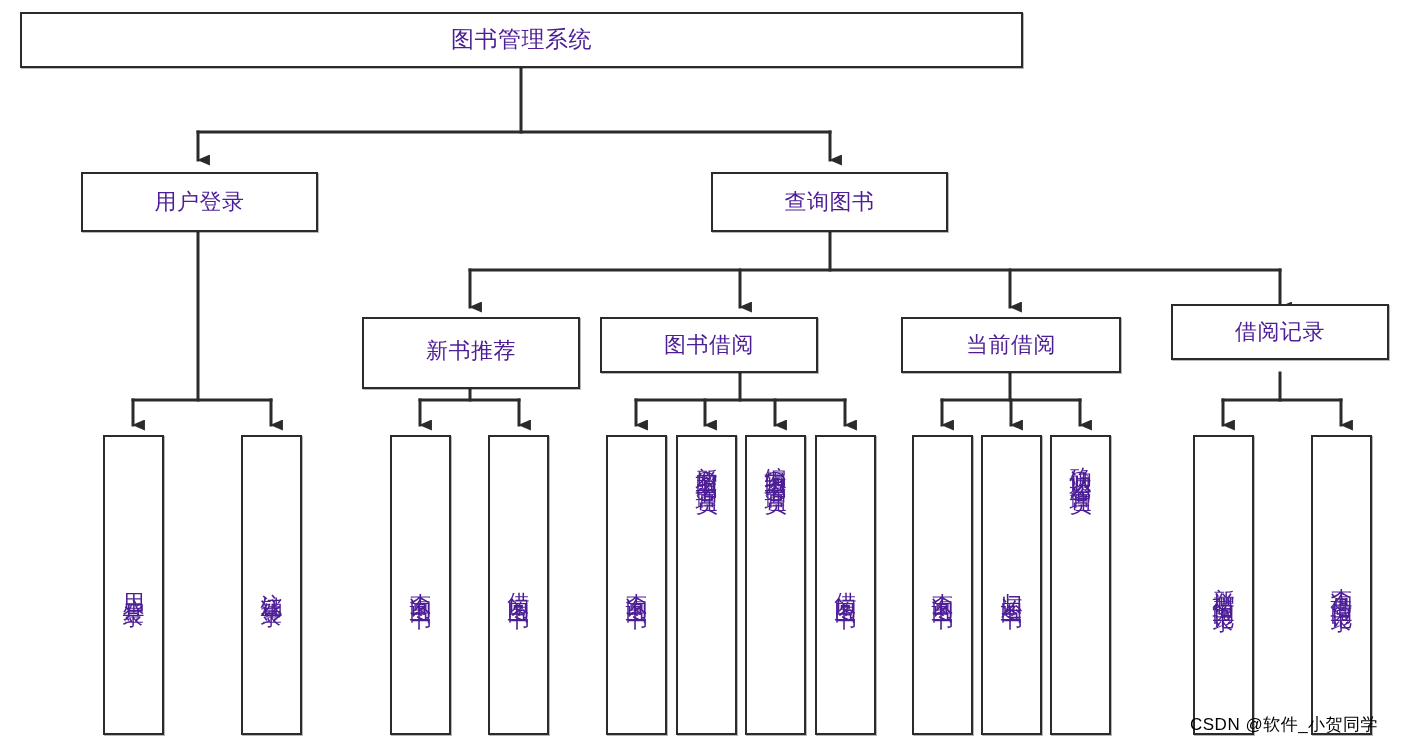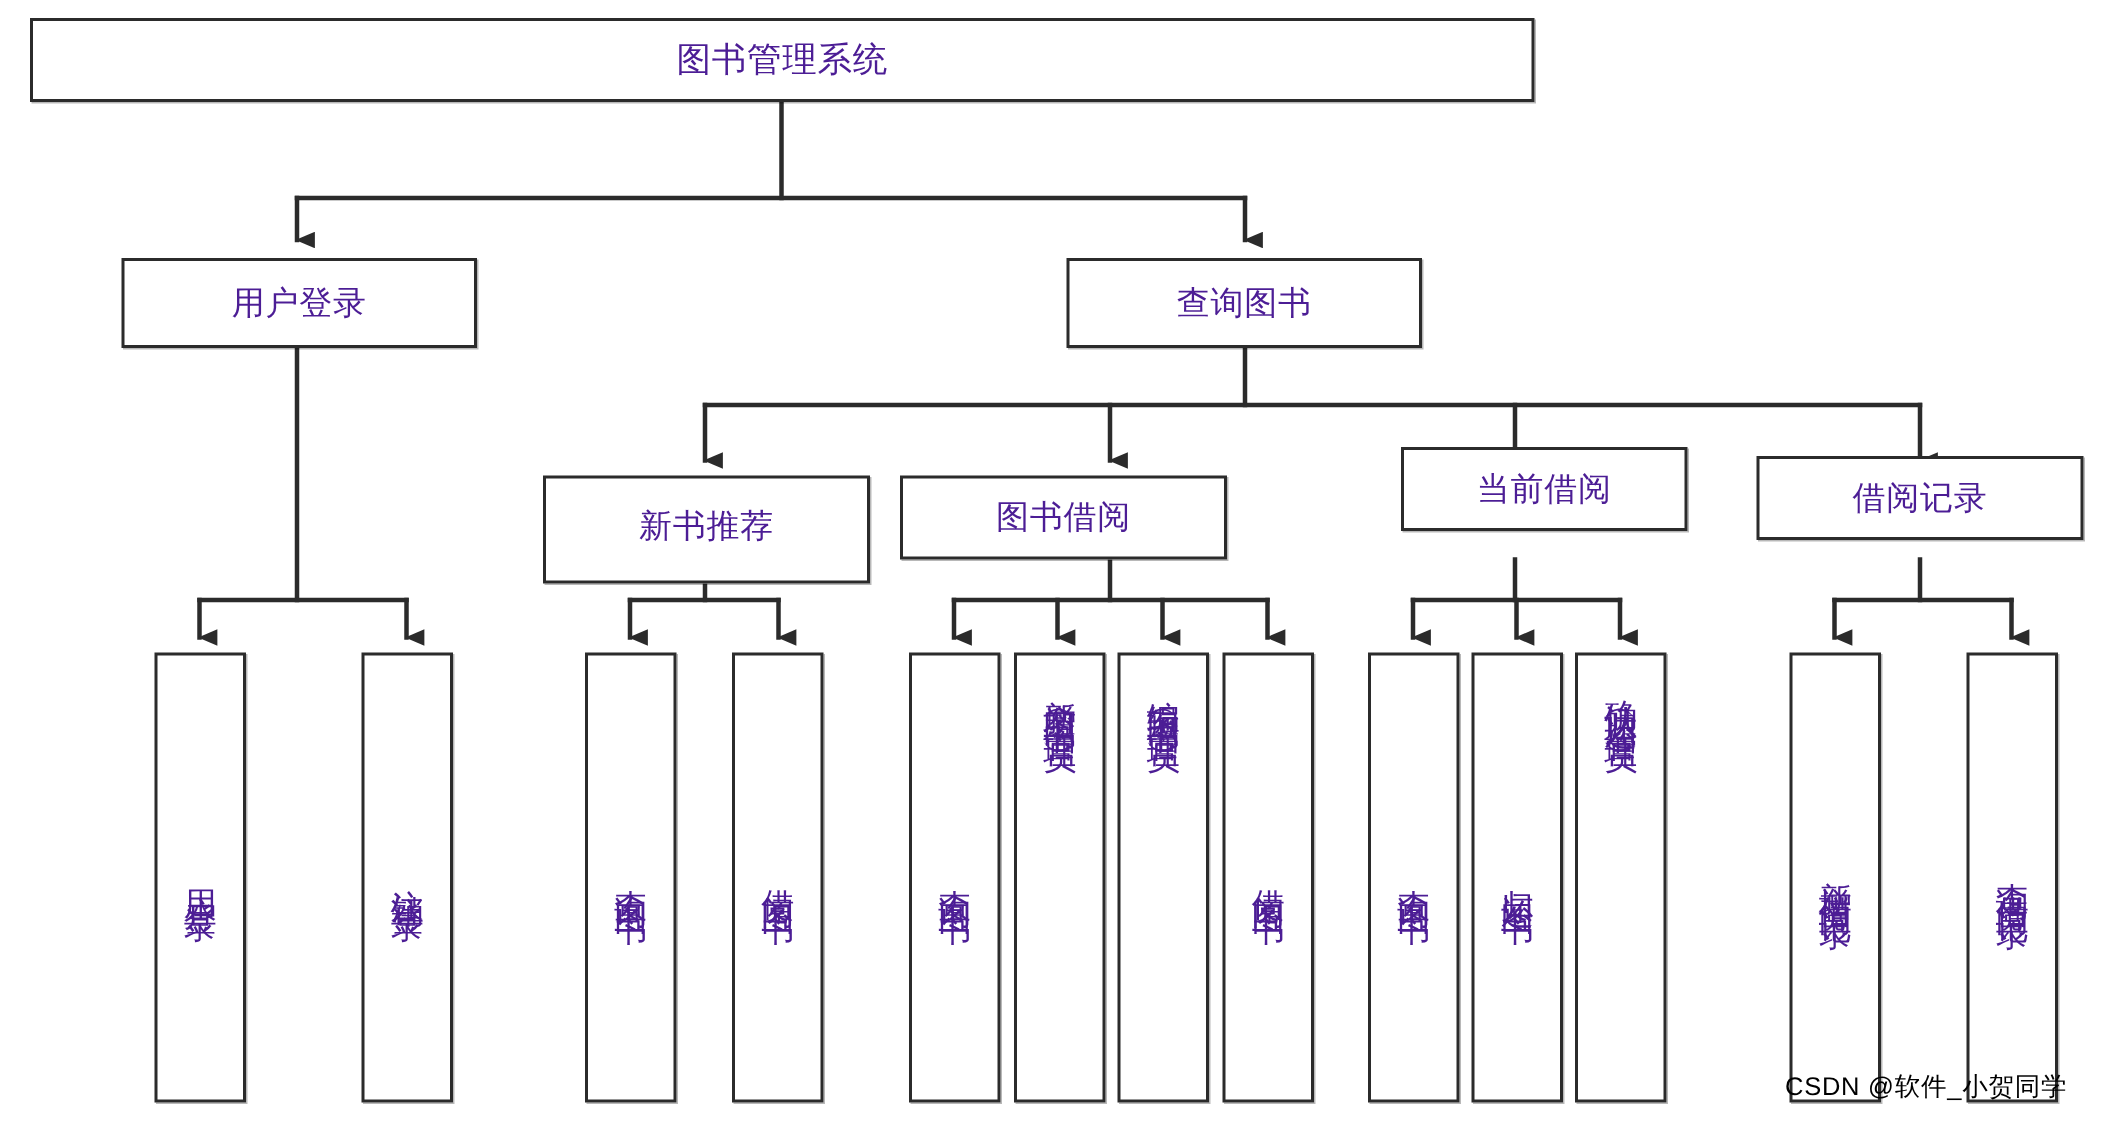--- a/index.html
+++ b/index.html
@@ -140,21 +140,21 @@
   <div class="node horiz" style="left:711px; top:172px; width:237px; height:60px;">
     <span class="label">查询图书</span>
   </div>
 
   <div class="node horiz" style="left:362px; top:317px; width:218px; height:72px;font-family:Liberation Mono, monospace;">
     <span class="label">新书推荐</span>
   </div>
   <div class="node horiz" style="left:600px; top:317px; width:218px; height:56px;">
     <span class="label">图书借阅</span>
   </div>
-  <div class="node horiz" style="left:901px; top:298px; width:191px; height:56px;margin-left:33px;">
+  <div class="node horiz" style="left:901px; top:317px; width:220px; height:56px;">
     <span class="label">当前借阅</span>
   </div>
   <div class="node horiz" style="left:1171px; top:304px; width:218px; height:56px;">
     <span class="label">借阅记录</span>
   </div>
 
   <div class="node vert center" style="left:103px; top:435px; width:61px; height:300px;">
     <span class="label">用户登录</span>
   </div>
   <div class="node vert center" style="left:241px; top:435px; width:61px; height:300px;">

